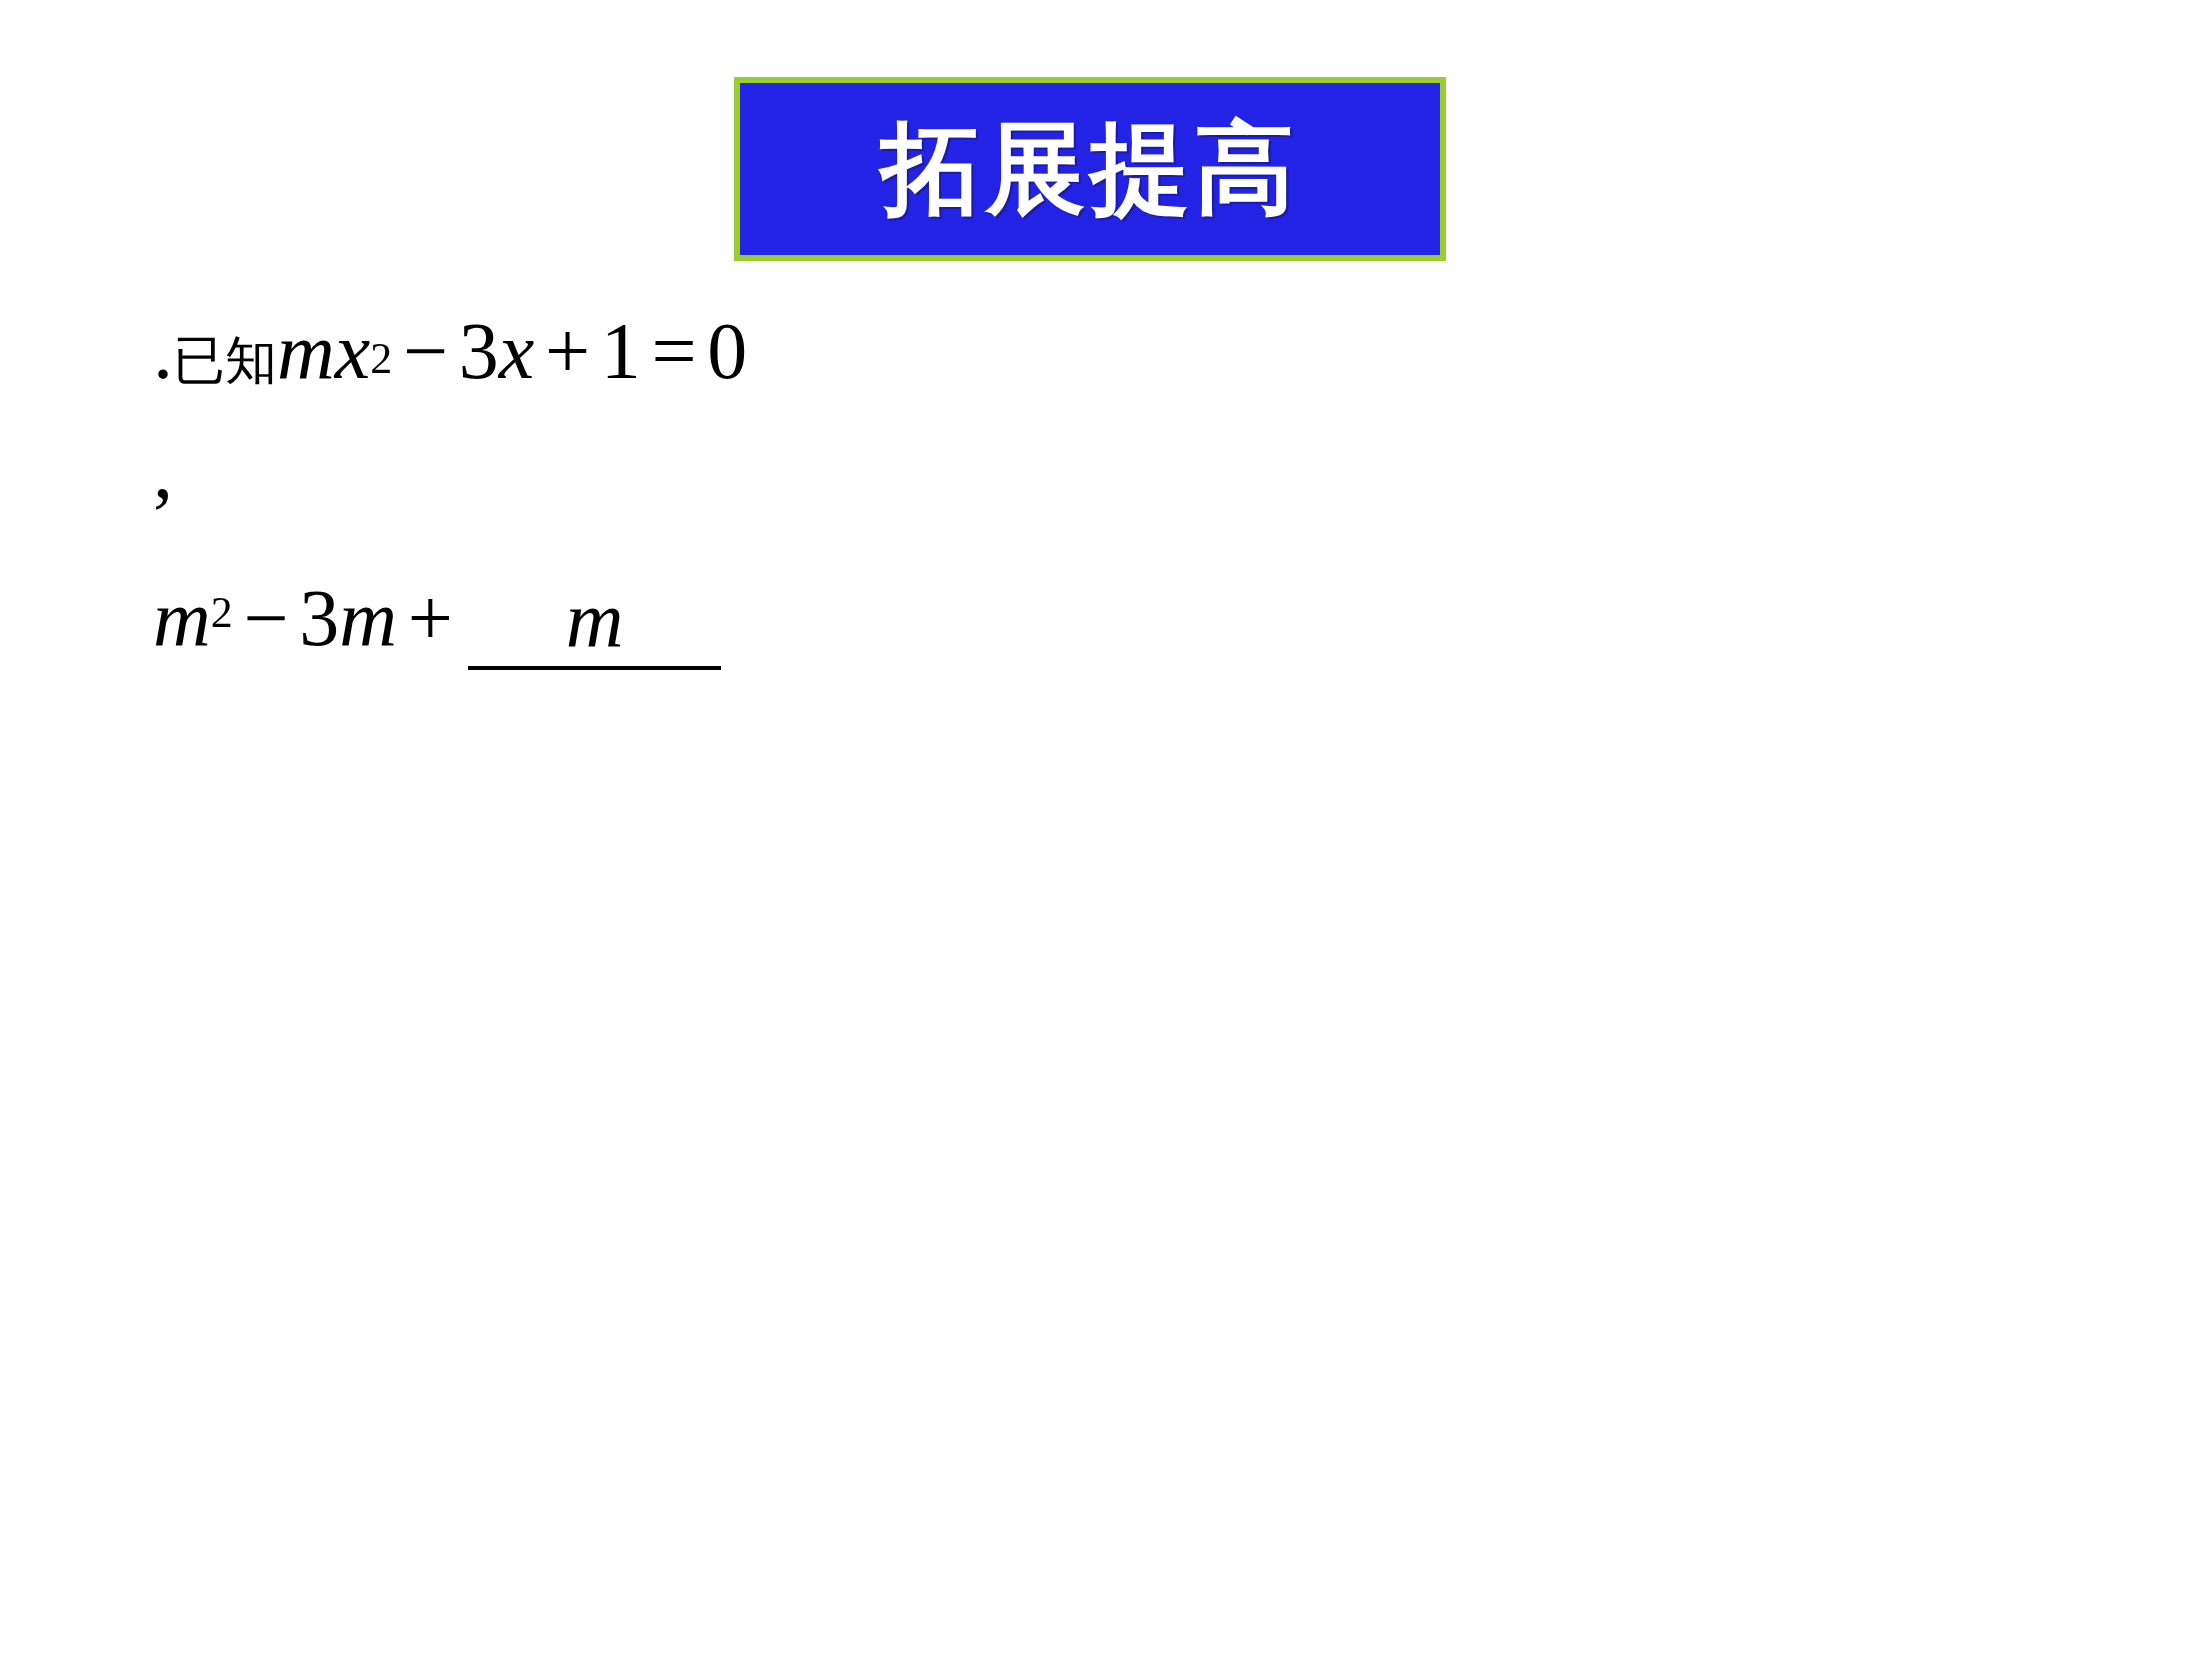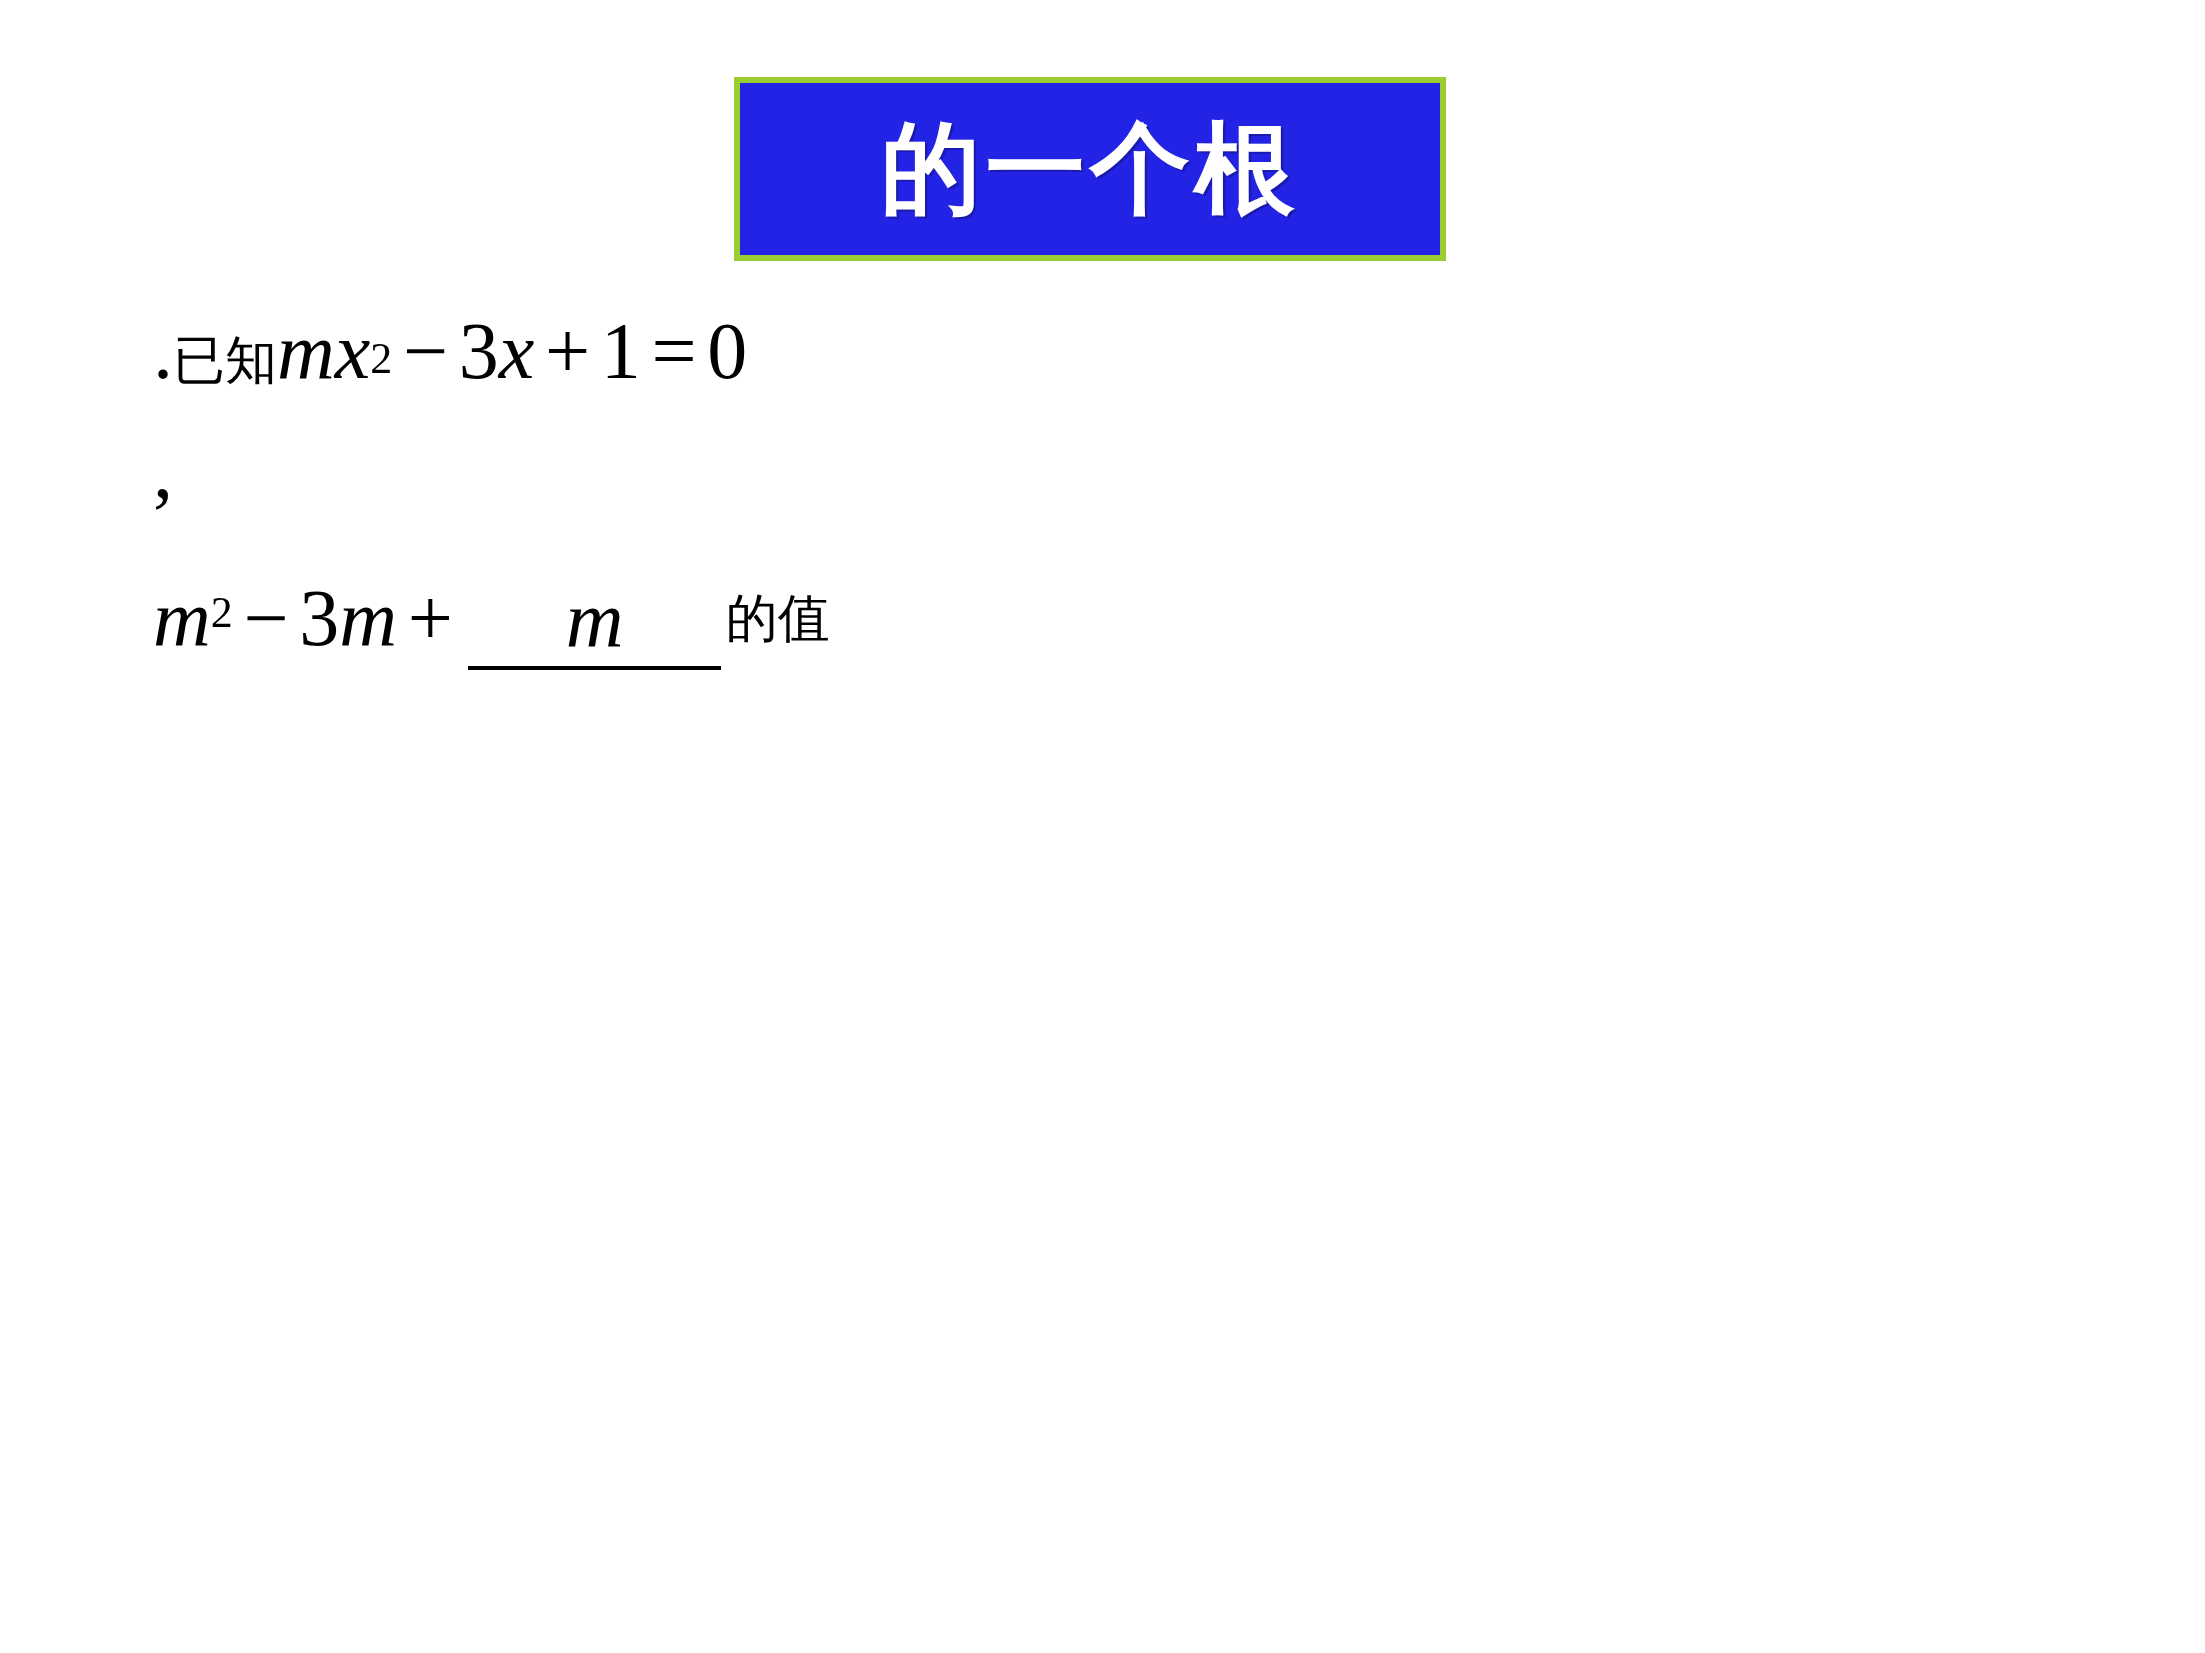--- a/index.html
+++ b/index.html
@@ -121,21 +121,21 @@
   }
   .mid-align {
     display: inline-flex;
     align-items: center;
   }
 </style>
 </head>
 <body>
 
 <div class="title-banner">
-  <span class="title-text">的一个根</span>
+  <span class="title-text">拓展提高</span>
 </div>
 
 <div class="math-body">
 
   <div class="line">
     <span class="mathnum">.</span>
     <span class="cjk">已知</span>
     <span class="mathvar">m</span>
     <span class="mathvar">x</span>
       <sup class="exp">2</sup>
@@ -160,17 +160,16 @@
     <span class="op">−</span>
     <span class="mathnum">3</span>
     <span class="mathvar">m</span>
     <span class="op">+</span>
 
     <span class="frac">
       <span class="num mathvar">m</span>
       <span class="bar"></span>
     </span>
 
-    <span class="cjk">的值</span>
   </div>
 
 </div>
 
 
 </body></html>

